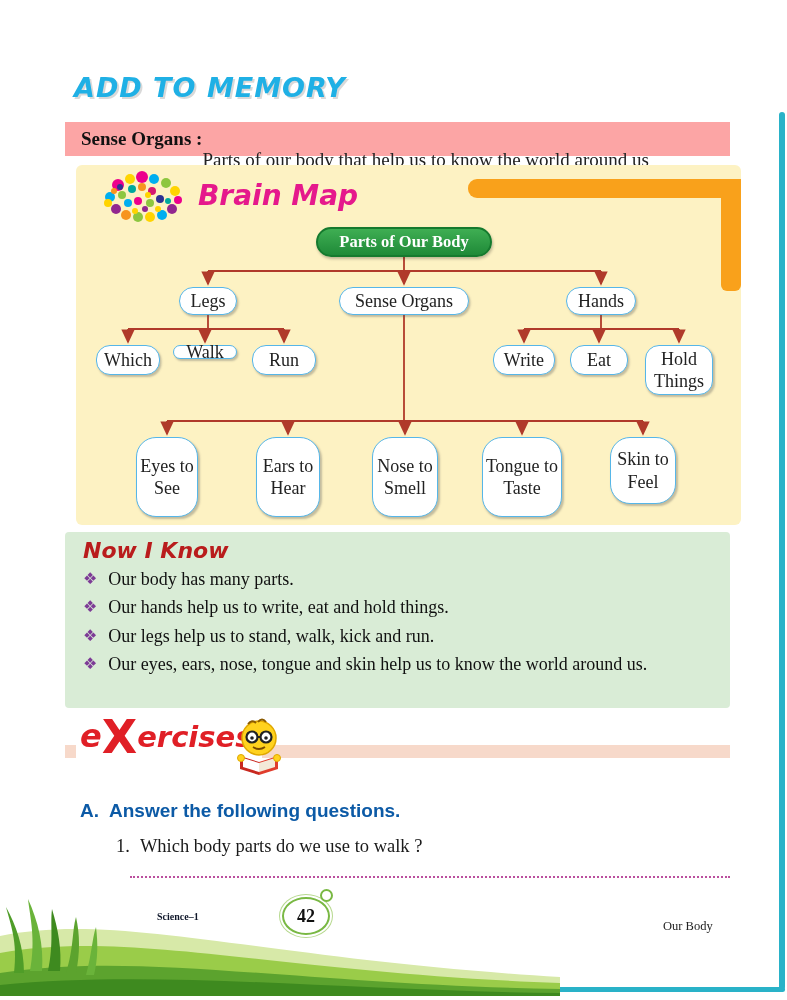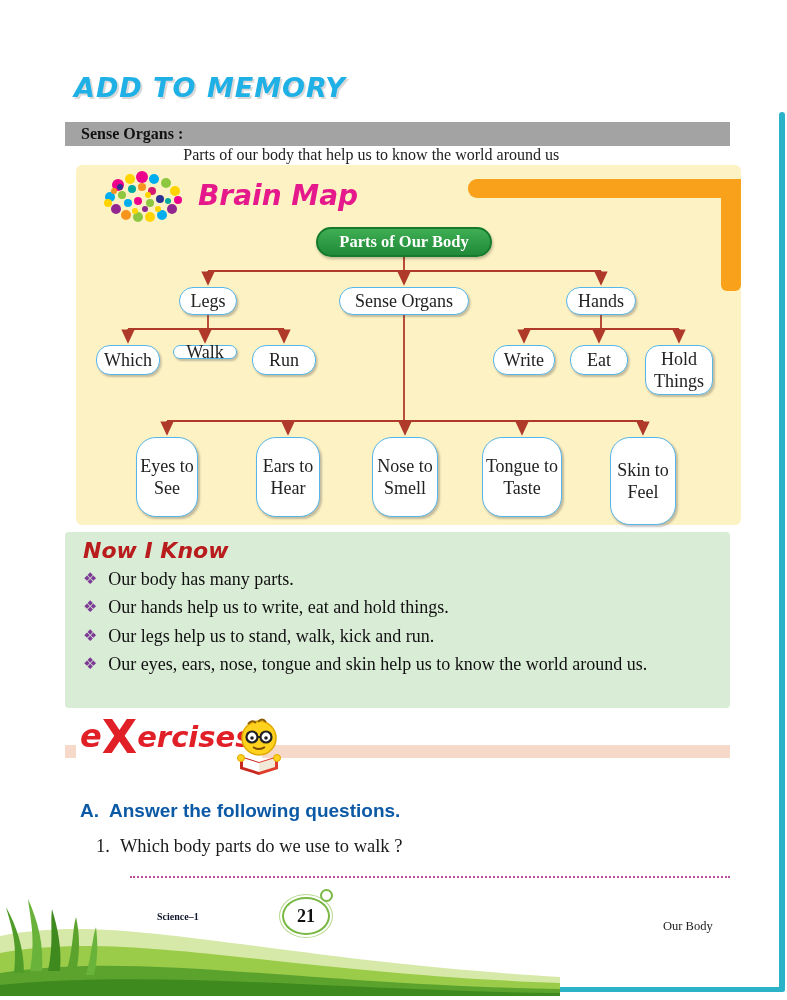--- a/index.html
+++ b/index.html
@@ -17,23 +17,23 @@
   
   .add-memory {
     position:absolute; left:74px; top:72px;
     font-family:"DejaVu Sans", sans-serif; font-weight:bold; font-style:italic;
     font-size:27px; letter-spacing:1px; color:#1fb0e5; text-transform:uppercase;
     text-shadow:2px 2px 0 rgba(0,0,0,0.15), -1px -1px 0 #ffffff;
   }
 
   
   .definition {
-    position:absolute; left:65px; top:122px; width:665px; height:24px;
-    background:#a3a3a3; display:flex; align-items:center; padding:0 10px 0 16px;
-    font-size:16px;
+    position:absolute; left:65px; top:122px; width:665px; height:34px;
+    background:#fca5a5; display:flex; align-items:center; padding:0 10px 0 16px;
+    font-size:19px;
   }
   .definition .term { font-weight:bold; color:#111; }
   .definition .def-text { color:#222;margin-top:41px; }
 
   
   .brain-panel {
     position:absolute; left:76px; top:165px; width:665px; height:360px;
     background:#fdf2c3; border-radius:6px;
   }
   .orange-h { position:absolute; left:392px; top:14px; width:273px; height:19px; background:#f9a11b; border-radius:9px 0 0 9px; }
@@ -65,21 +65,21 @@
   .n-stand  { left:20px;  top:180px; width:64px;  height:30px; }
   .n-walk   { left:97px;  top:180px; width:64px;  height:14px; }
   .n-run    { left:176px; top:180px; width:64px;  height:30px; }
   .n-write  { left:417px; top:180px; width:62px;  height:30px; }
   .n-eat    { left:494px; top:180px; width:58px;  height:30px; }
   .n-hold   { left:569px; top:180px; width:68px;  height:50px; }
   .n-eyes   { left:60px;  top:272px; width:62px;  height:80px; }
   .n-ears   { left:180px; top:272px; width:64px;  height:80px; }
   .n-nose   { left:296px; top:272px; width:66px;  height:80px; }
   .n-tongue { left:406px; top:272px; width:80px;  height:80px; }
-  .n-skin   { left:534px; top:272px; width:66px;  height:88px; }
+  .n-skin   { left:534px; top:272px; width:66px;  height:67px; }
 
   
   .know-panel {
     position:absolute; left:65px; top:532px; width:665px; height:176px;
     background:#d9ecd6; border-radius:4px; padding:6px 18px 8px; overflow:hidden;
   }
   .know-title {
     font-family:"DejaVu Sans", sans-serif; font-weight:bold; font-style:italic;
     font-size:22px; color:#b91c1c; margin-bottom:4px;
   }
@@ -99,21 +99,21 @@
   .ex-title .ex-rest { font-size:29px; font-style:italic; }
   .ex-emoji { position:absolute; left:228px; top:4px; }
 
   
   .section-a {
     position:absolute; left:80px; top:800px;
     font-family:"Liberation Sans", sans-serif; font-weight:bold;
     font-size:19px; color:#0c5aa6;
   }
   .section-a .a-label { margin-right:10px; }
-  .question { position:absolute; left:96px; top:836px; font-size:18.5px; color:#1a1a1a;text-align:center; }
+  .question { position:absolute; left:116px; top:836px; font-size:18.5px; color:#1a1a1a;text-align:center; }
   .question .q-num { margin-right:10px; }
   .answer-line { position:absolute; left:130px; top:862px; width:600px; height:16px; border-bottom:2.5px dotted #bb4f9e; }
 
   
   .grass { position:absolute; left:0; bottom:4px; z-index:2; }
   .book-title { position:absolute; left:157px; top:911px; z-index:3; font-size:10px; color:#0f172a;font-weight:bold; }
   .chapter { position:absolute; left:663px; top:919px; z-index:3; font-size:12.5px; color:#222; }
   .page-badge {
     position:absolute; left:282px; top:897px; width:48px; height:38px; z-index:3;
     background:#fff; border:2px solid #79b843; border-radius:50%;
@@ -297,19 +297,19 @@
     <path d="M14,92 C18,60 10,42 6,26 C16,44 24,66 24,92 Z" fill="#4f9d28"></path>
     <path d="M30,90 C36,58 30,36 28,18 C38,40 44,64 42,90 Z" fill="#6ab33a"></path>
     <path d="M48,90 C54,62 50,44 52,28 C58,48 62,68 60,90 Z" fill="#3e8a1f"></path>
     <path d="M66,92 C74,66 72,50 76,36 C80,54 80,72 76,92 Z" fill="#5ca32e"></path>
     <path d="M86,94 C92,72 92,58 96,46 C98,62 98,78 94,94 Z" fill="#6ab33a"></path>
   </svg>
 
   <div class="book-title">Science–1</div>
 
   <div class="page-badge">
-    <span>21</span>
+    <span>42</span>
     <span class="badge-dot"></span>
   </div>
 
   <div class="chapter">Our Body</div>
 
 </div>
 
 </body></html>

